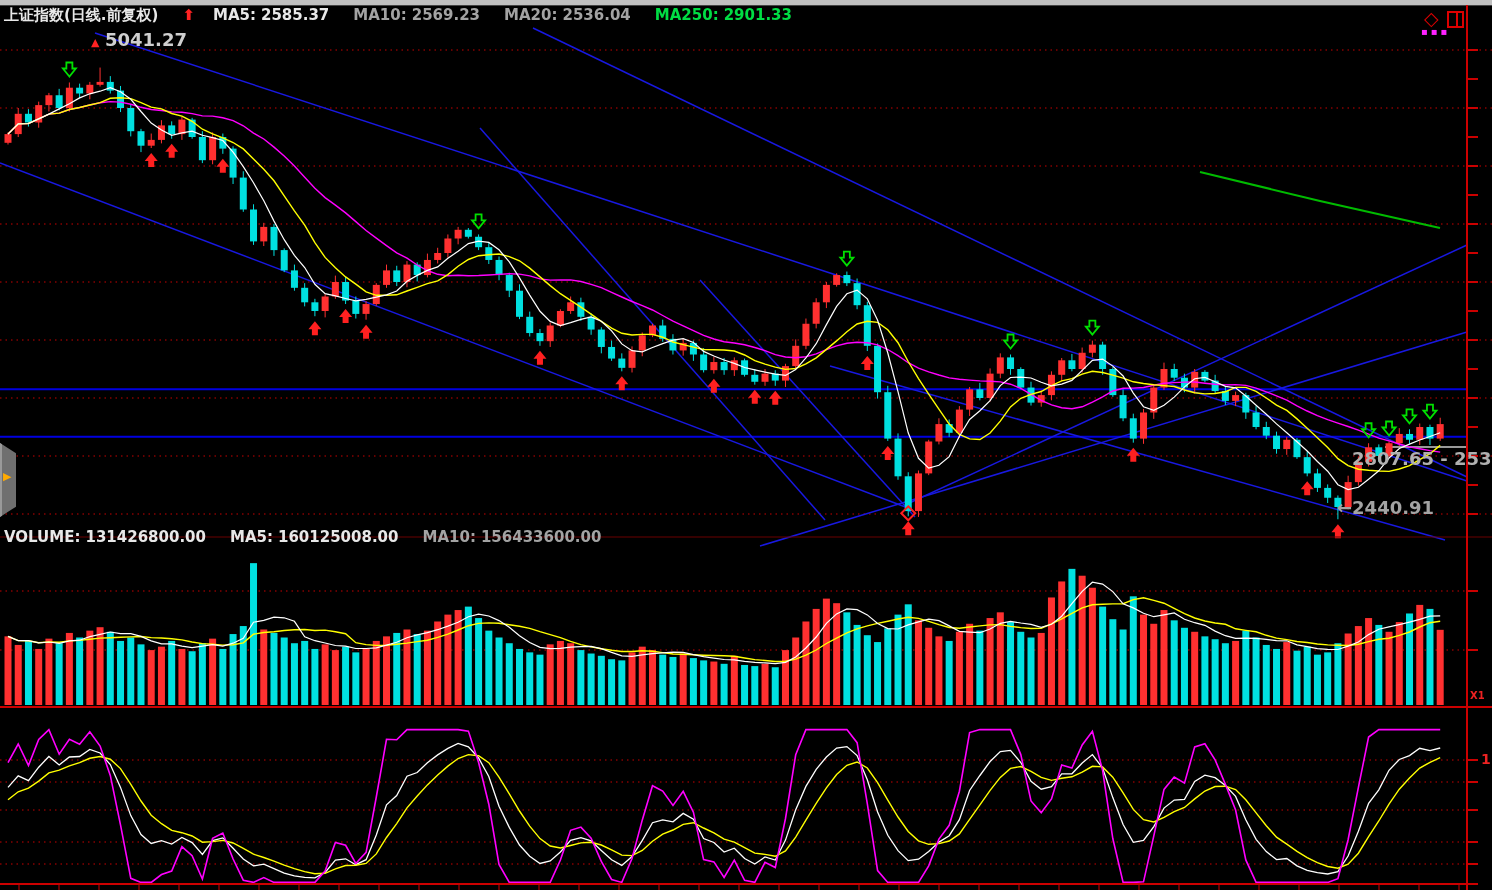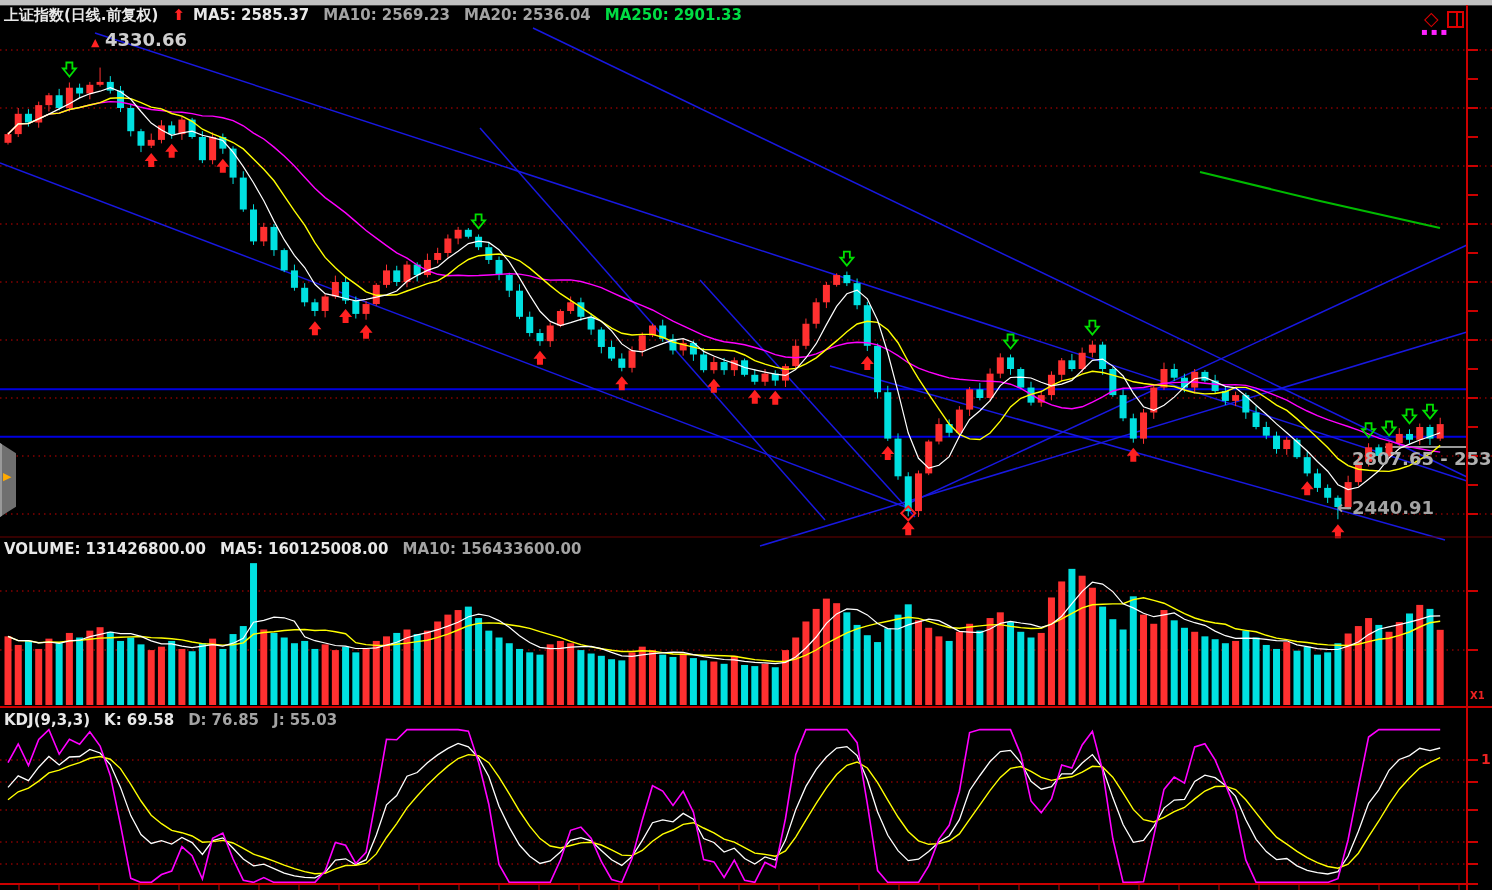--- a/index.html
+++ b/index.html
@@ -1,26 +1,26 @@
 <!DOCTYPE html>
 <html><head>
 <meta charset="utf-8">
 <style>
   html,body{margin:0;padding:0;background:#000;}
   #app{position:relative;width:1492px;height:890px;background:#000;overflow:hidden;
        font-family:"DejaVu Sans",sans-serif;}
   .top-strip{position:absolute;left:0;top:0;width:1492px;height:5px;background:#c0c0c0;
              border-bottom:1px solid #444;}
   #chart-svg{position:absolute;left:0;top:0;}
-  .hdr{position:absolute;display:flex;gap:14px;font-size:15px;font-weight:600;white-space:nowrap;}
+  .hdr{position:absolute;display:flex;gap:24px;font-size:15px;font-weight:600;white-space:nowrap;}
   .hdr .it{display:flex;gap:5px;}
   .c-white{color:#e8e8e8;} .c-yellow{color:#a3a3a3;} .c-magenta{color:#a3a3a3;}
   .c-green{color:#00dd44;}
   .main-hdr{left:4px;top:6px;}
-  .vol-hdr{left:4px;top:540px;}
+  .vol-hdr{left:4px;top:528px;}
   .kdj-hdr{left:4px;top:711px;}
   .up-arrow-glyph{color:#ff2222;font-size:15px;margin-right:-6px;}
   .anno{position:absolute;font-weight:700;white-space:nowrap;}
   .lbl-peak{left:105px;top:29px;font-size:18px;color:#cfcfcf;}
   .peak-marker{left:91px;top:36px;font-size:11px;color:#ff2222;}
   .lbl-range{left:1352px;top:448px;font-size:18px;color:#b0b0b0;}
   .lbl-low{left:1337px;top:497px;font-size:18px;color:#a3a3a3;}
   .lbl-x1{left:1470px;top:690px;font-size:10px;color:#ee2222;font-weight:600;}
   .lbl-kdjscale{left:1481px;top:751px;font-size:14px;color:#ee2222;font-weight:600;}
   .icon-diamond{position:absolute;left:1424px;top:7px;color:#dd0000;font-size:19px;}
@@ -641,38 +641,23 @@
     <span class="it c-white">
         <span>MA5:</span>
         <span>160125008.00</span>
       </span>
     <span class="it c-yellow">
         <span>MA10:</span>
         <span>156433600.00</span>
       </span>
   </div>
 
-  <div class="hdr kdj-hdr">
-    <span class="c-white">KDJ(9,3,3)</span>
-    <span class="it c-white">
-        <span>K:</span>
-        <span>69.58</span>
-      </span>
-    <span class="it c-yellow">
-        <span>D:</span>
-        <span>76.85</span>
-      </span>
-    <span class="it c-magenta">
-        <span>J:</span>
-        <span>55.03</span>
-      </span>
-  </div>
 
   <div class="anno peak-marker">▲</div>
-  <div class="anno lbl-peak">4330.66</div>
+  <div class="anno lbl-peak">5041.27</div>
   <div class="anno lbl-range">2807.65 - 253</div>
   <div class="anno lbl-low">←2440.91</div>
   <div class="anno lbl-x1">X1</div>
   <div class="anno lbl-kdjscale">1</div>
 
   <span class="icon-diamond">◇</span>
   <div class="icon-split"></div>
   <span class="icon-dots">▪▪▪</span>
 
   <div class="left-tab">

